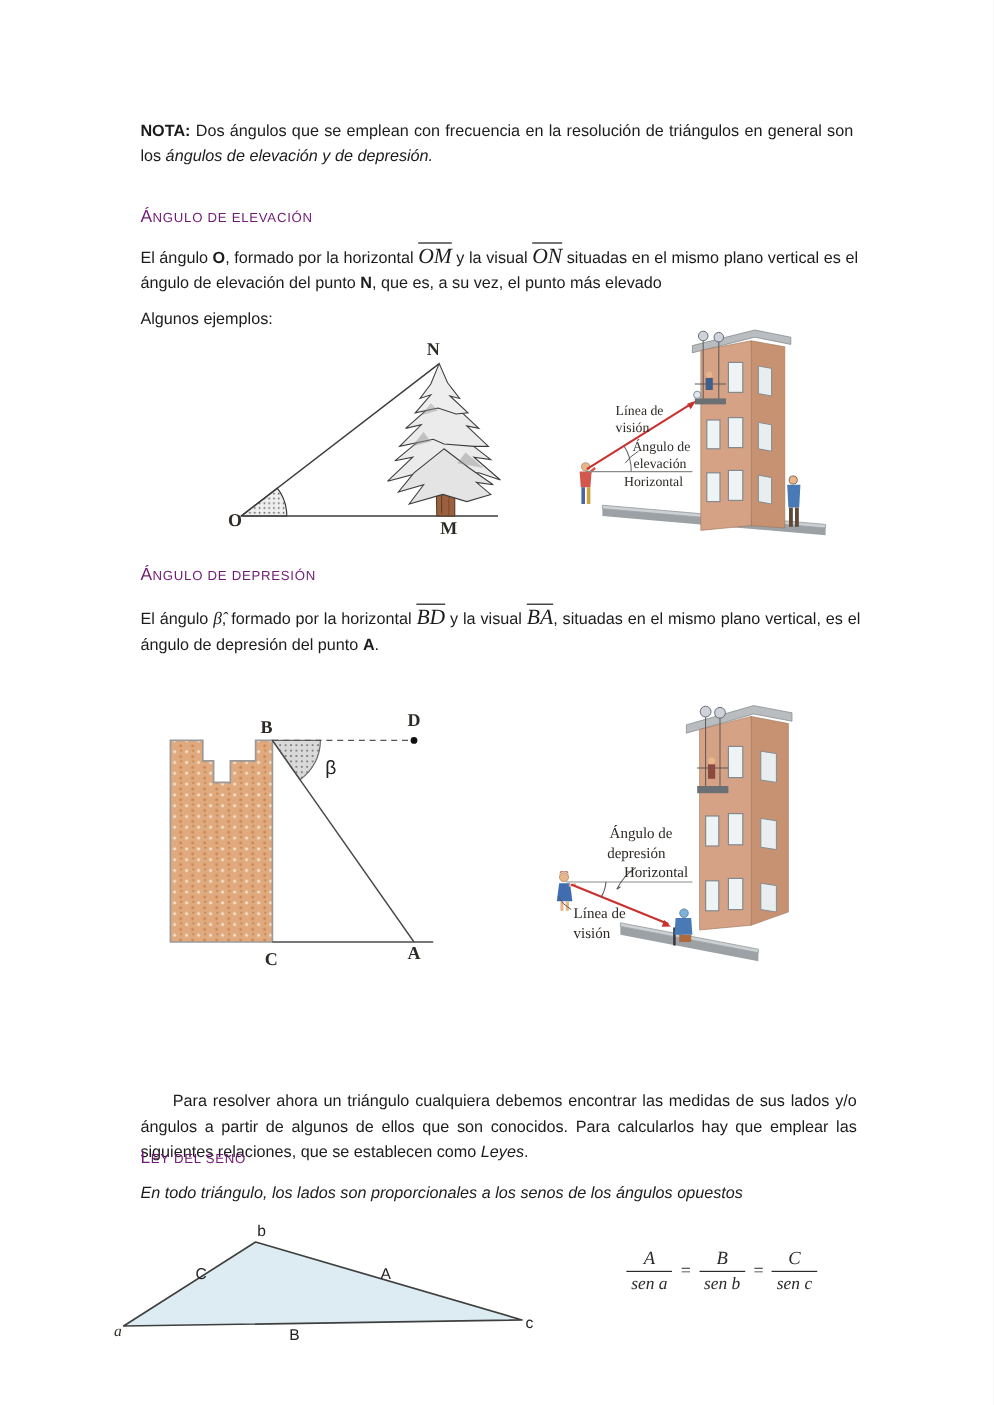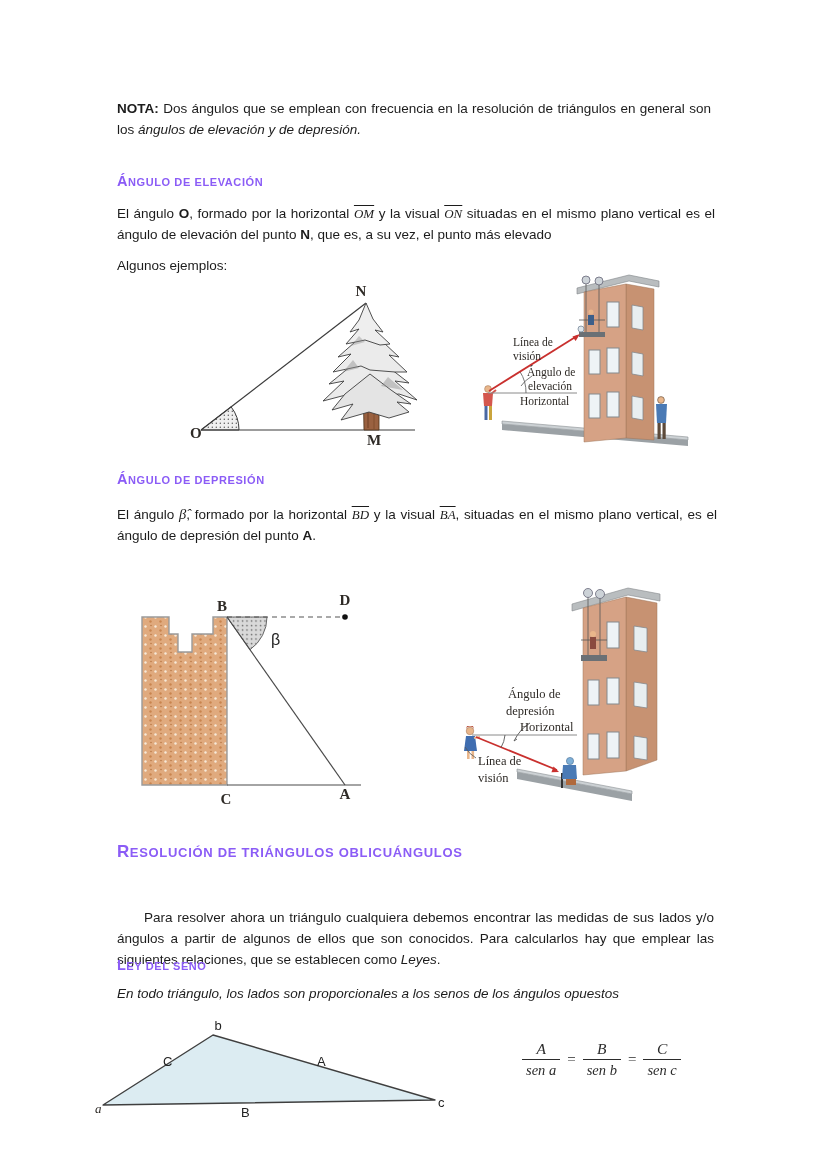--- a/index.html
+++ b/index.html
@@ -6,23 +6,23 @@
   .page{
     position:relative;width:828px;height:1171px;background:#ffffff;
     font-family:"Liberation Sans",sans-serif;color:#1c1c1c;overflow:hidden;
     margin:0 auto;
     padding-left:36px;
   }
   .abs{position:absolute;}
   .para{font-size:13.5px;line-height:21px;text-align:justify;}
   .para .b{font-weight:700;}
   .para .i{font-style:italic;}
-  .para .m{font-family:"Liberation Serif",serif;font-style:italic;text-decoration:overline;font-size:13px;margin-top:48px;}
+  .para .m{font-family:"Liberation Serif",serif;font-style:italic;text-decoration:overline;font-size:18px;margin-top:48px;}
   .para .s{font-family:"Liberation Serif",serif;font-style:italic;font-size:14.5px;}
-  .heading{font-weight:700;color:#8b5cf6;white-space:nowrap;}
+  .heading{font-weight:400;color:#701a75;white-space:nowrap;}
   .heading .lead{font-size:14.5px;letter-spacing:.5px;}
   .heading .rest{font-size:11px;letter-spacing:.6px;}
   .heading.big .lead{font-size:17px;}
   .heading.big .rest{font-size:13px;letter-spacing:.7px;}
   .statement{font-size:13.5px;font-style:italic;text-align:left;}
   .indent{text-indent:27px;margin-top:26px;}
   
   .formula{display:flex;align-items:center;font-family:"Liberation Serif",serif;font-style:italic;color:#2b2b2b;}
   .frac{display:inline-flex;flex-direction:column;align-items:center;}
   .frac .num{font-size:15.5px;padding:0 2px 2px;line-height:17px;}
@@ -214,21 +214,20 @@
       <polygon points="121,183 134,183 135,197 120,197" fill="#4a7ab5"></polygon>
       <rect x="124" y="197" width="10" height="6" fill="#b0693c"></rect>
     </g>
     <text x="66" y="116" class="figlabel" style="font-size:12.5px">Ángulo de</text>
     <text x="64" y="133" class="figlabel" style="font-size:12.5px">depresión</text>
     <text x="78" y="149" class="figlabel" style="font-size:12.5px">Horizontal</text>
     <text x="36" y="183" class="figlabel" style="font-size:12.5px">Línea de</text>
     <text x="36" y="200" class="figlabel" style="font-size:12.5px">visión</text>
   </svg>
 
-  <div class="abs heading big" style="left:117px;top:842px;"><span class="lead">R</span><span class="rest">ESOLUCIÓN DE TRIÁNGULOS OBLICUÁNGULOS</span></div>
 
   <div class="abs para indent" style="left:117px;top:881px;width:597px;"><span>Para resolver ahora un triángulo cualquiera debemos encontrar las medidas de sus lados y/o ángulos a partir de algunos de ellos que son conocidos. Para calcularlos hay que emplear las siguientes relaciones, que se establecen como </span><span class="i">Leyes</span><span>.</span></div>
 
   <div class="abs heading" style="left:117px;top:956px;"><span class="lead">L</span><span class="rest">EY DEL SENO</span></div>
 
   <div class="abs statement" style="left:117px;top:986px;width:594px;">En todo triángulo, los lados son proporcionales a los senos de los ángulos opuestos</div>
 
   <svg class="abs" style="left:93px;top:1018px;" width="356" height="102" viewBox="0 0 356 102">
     <polygon points="10,87 120,17 342,82" fill="#dcecf2" stroke="#3f3f3f" stroke-width="1.4" stroke-linejoin="round"></polygon>
     <text x="125" y="12" text-anchor="middle" class="sanslabel">b</text>

